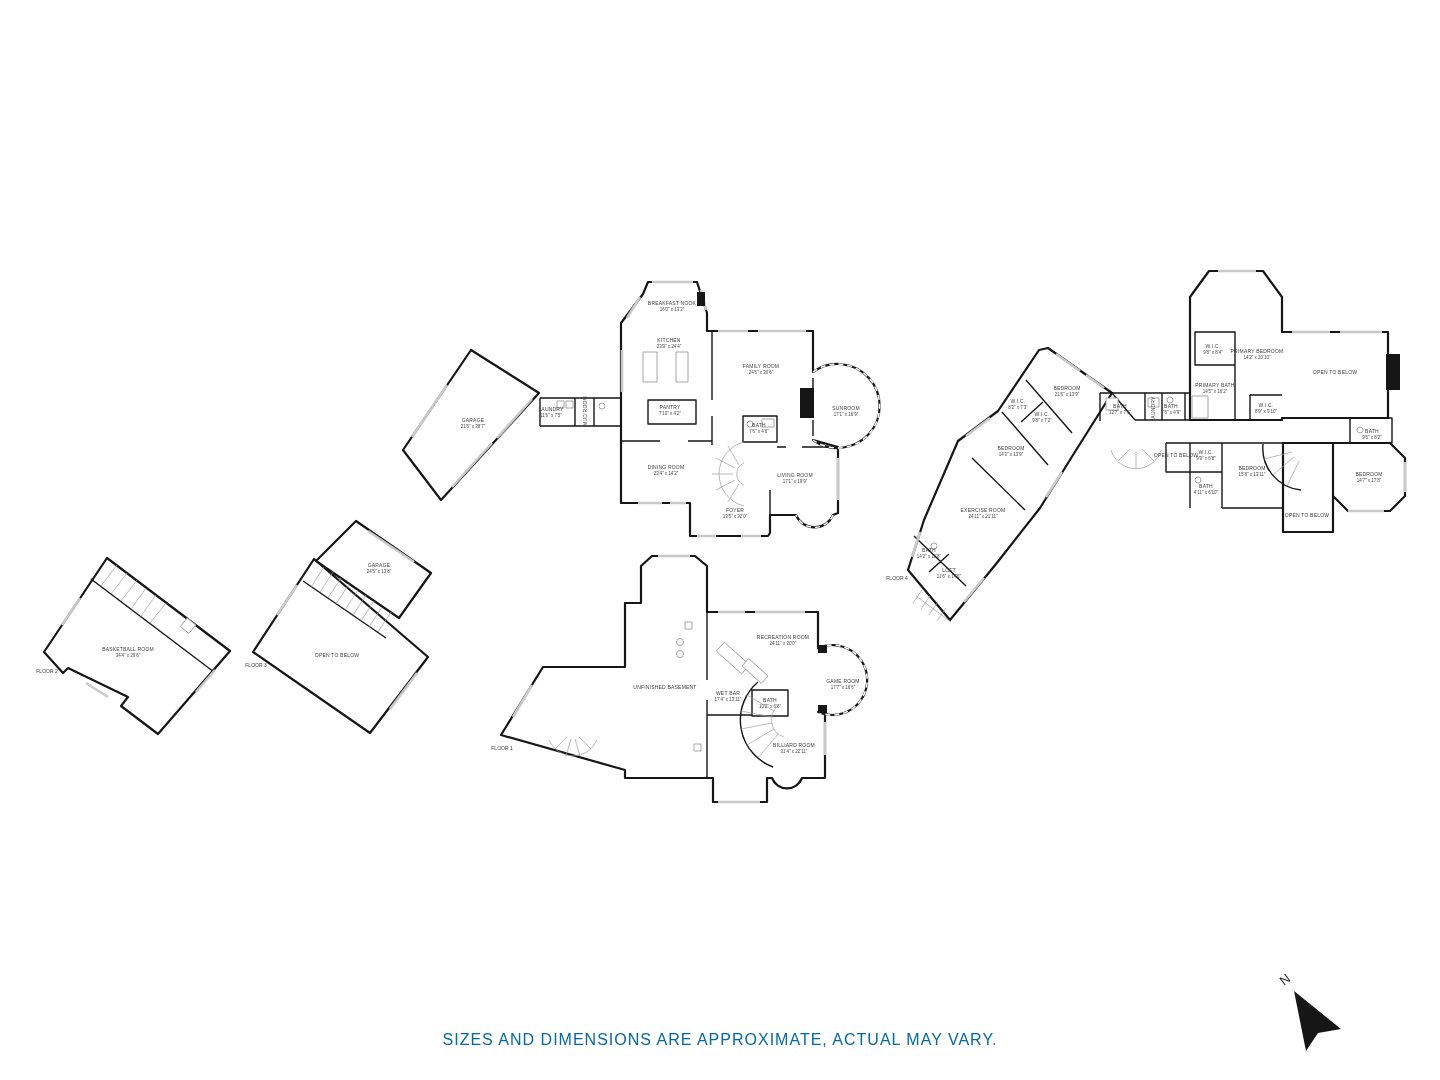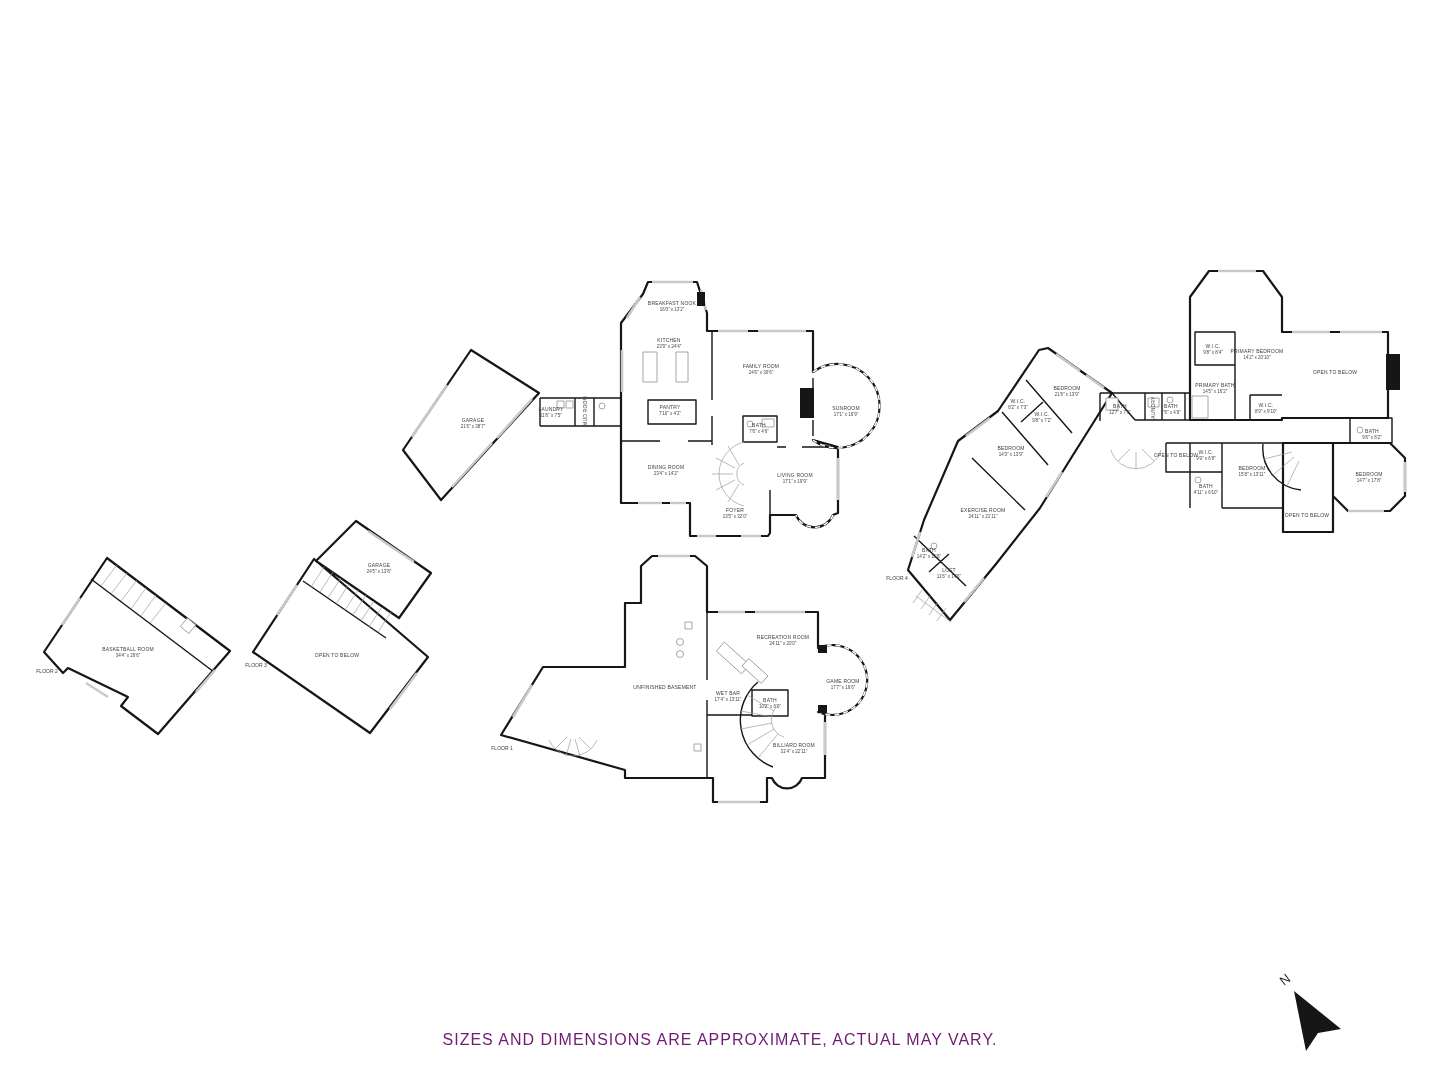--- a/index.html
+++ b/index.html
@@ -15,21 +15,21 @@
   .dash{fill:none;stroke:#ffffff;stroke-width:1.5;stroke-dasharray:5 4;}
   .blk{fill:#161616;stroke:none;}
   .ntext{font-size:13px;fill:#1c1c1c;font-family:"Liberation Sans",sans-serif;}
   .lbl{position:absolute;transform:translate(-50%,-50%);text-align:center;line-height:1.3;
        white-space:nowrap;color:#3d3d3d;}
   .lbl .nm{display:block;font-size:5px;letter-spacing:.2px;}
   .lbl .dm{display:block;font-size:4.5px;color:#474747;}
   .lbl.rot{transform:translate(-50%,-50%) rotate(-90deg);}
   .flbl{position:absolute;transform:translate(-50%,-50%);font-size:5px;color:#3d3d3d;white-space:nowrap;}
   #disclaimer{position:absolute;left:50%;top:1031px;transform:translateX(-50%);
-      font-size:16px;letter-spacing:1px;color:#701a75;white-space:nowrap;}
+      font-size:16px;letter-spacing:1px;color:#0369a1;white-space:nowrap;}
 </style>
 </head>
 <body>
 
 <div id="page">
 
   <svg id="plansvg" width="1440" height="1080" viewBox="0 0 1440 1080">
 
     <g>
       <path class="w fw" d="

